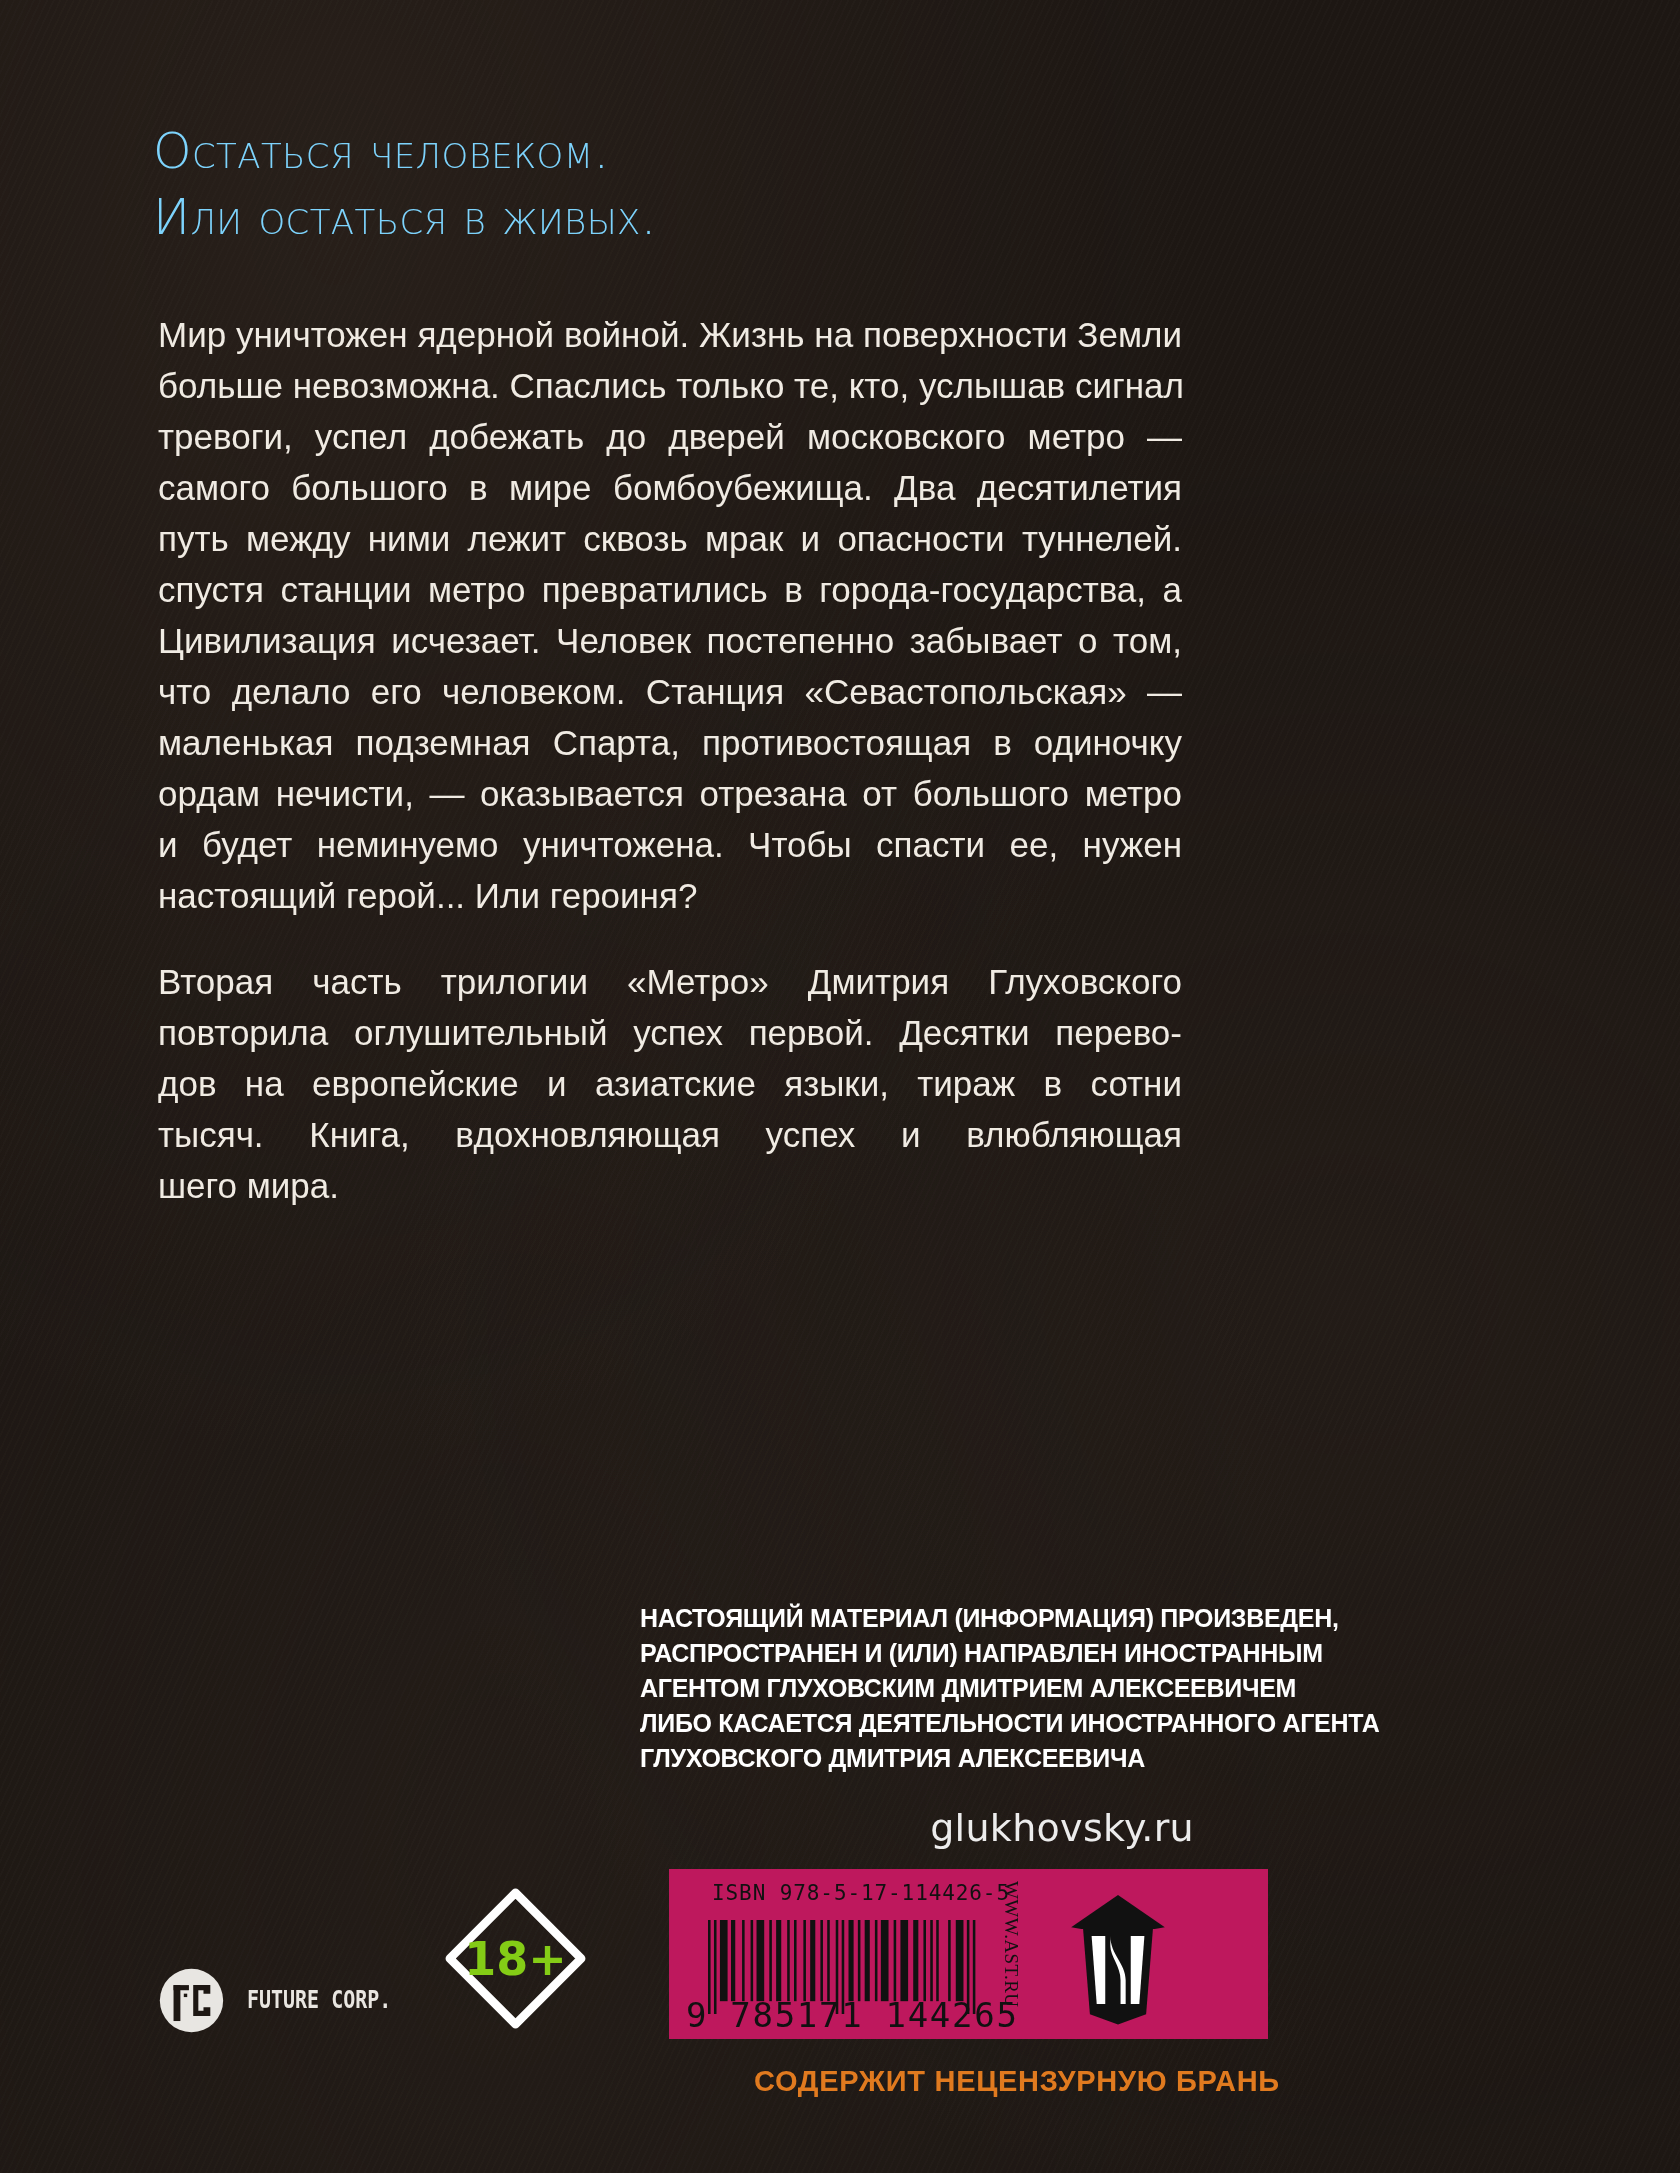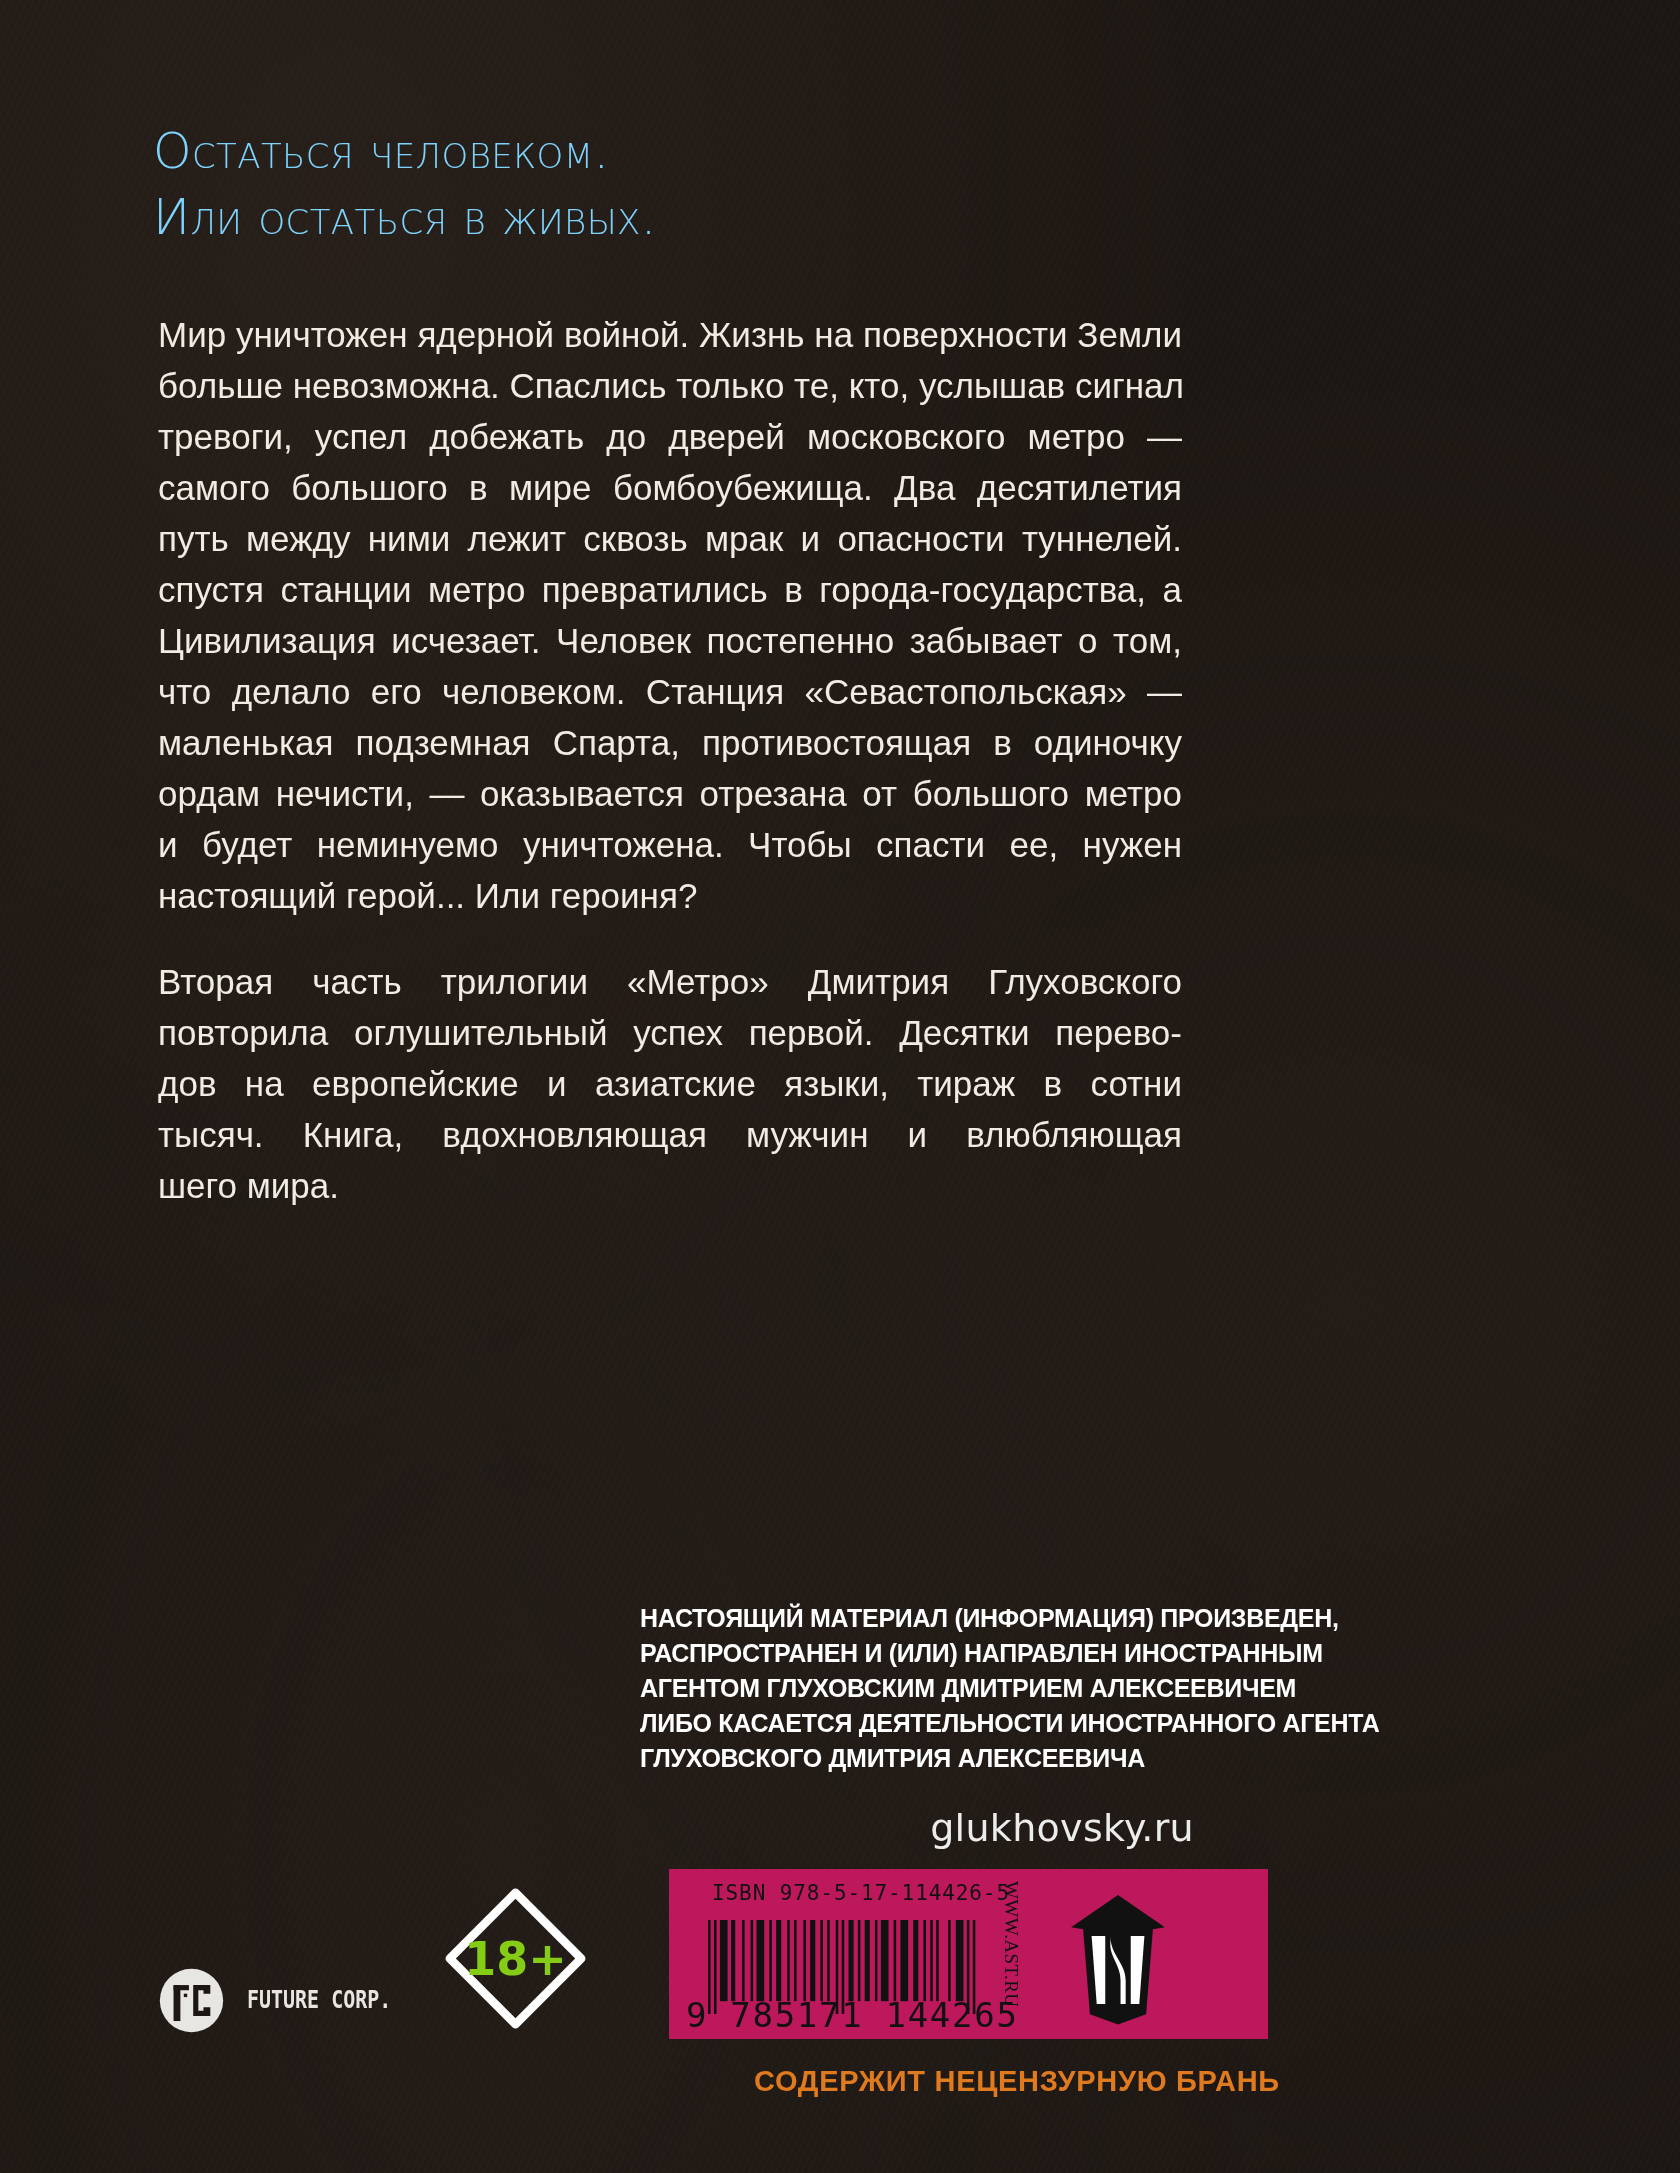--- a/index.html
+++ b/index.html
@@ -121,21 +121,21 @@
   <span class="line">маленькая подземная Спарта, противостоящая в одиночку</span>
   <span class="line">ордам нечисти, — оказывается отрезана от большого метро</span>
   <span class="line">и будет неминуемо уничтожена. Чтобы спасти ее, нужен</span>
   <span class="line last">настоящий герой... Или героиня?</span>
 </div>
 
 <div class="abs body-text p2">
   <span class="line">Вторая часть трилогии «Метро» Дмитрия Глуховского</span>
   <span class="line">повторила оглушительный успех первой. Десятки перево-</span>
   <span class="line">дов на европейские и азиатские языки, тираж в сотни</span>
-  <span class="line">тысяч. Книга, вдохновляющая мужчин и влюбляющая</span>
+  <span class="line">тысяч. Книга, вдохновляющая успех и влюбляющая</span>
   <span class="line last">шего мира.</span>
 </div>
 
 <div class="abs legal">
   <span class="line">НАСТОЯЩИЙ МАТЕРИАЛ (ИНФОРМАЦИЯ) ПРОИЗВЕДЕН,</span>
   <span class="line">РАСПРОСТРАНЕН И (ИЛИ) НАПРАВЛЕН ИНОСТРАННЫМ</span>
   <span class="line">АГЕНТОМ ГЛУХОВСКИМ ДМИТРИЕМ АЛЕКСЕЕВИЧЕМ</span>
   <span class="line">ЛИБО КАСАЕТСЯ ДЕЯТЕЛЬНОСТИ ИНОСТРАННОГО АГЕНТА</span>
   <span class="line last">ГЛУХОВСКОГО ДМИТРИЯ АЛЕКСЕЕВИЧА</span>
 </div>

